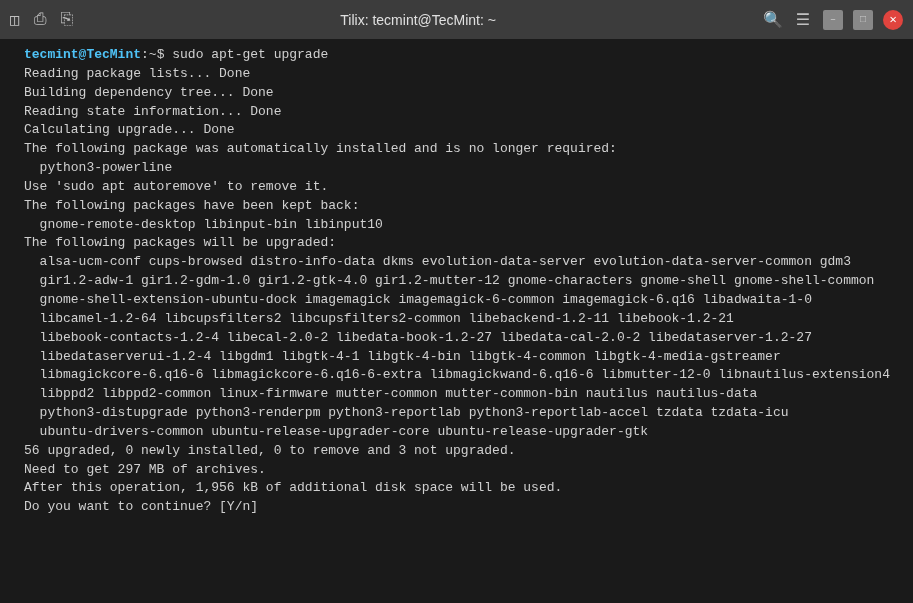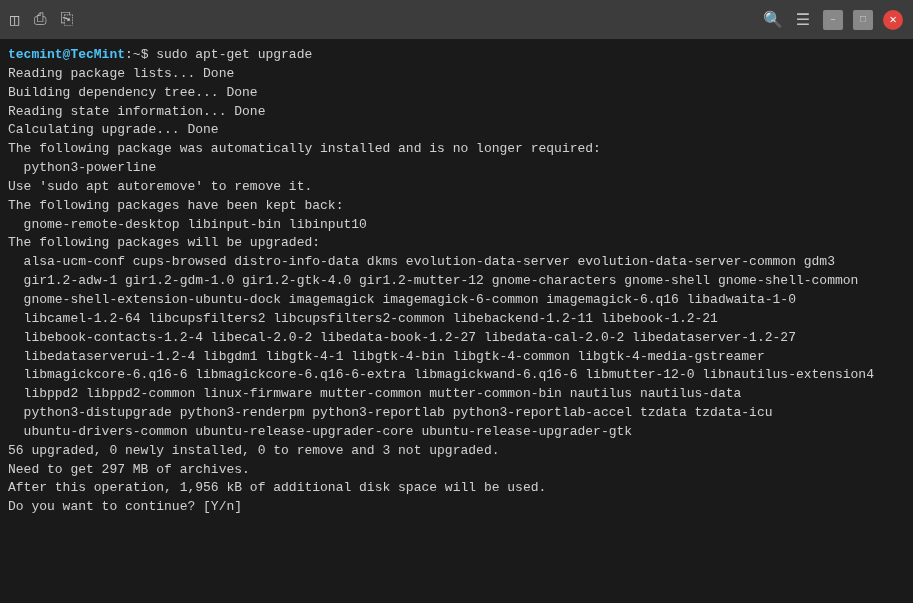--- a/index.html
+++ b/index.html
@@ -87,21 +87,21 @@
       justify-content: center;
       color: #ccc;
       font-size: 10px;
       cursor: pointer;
     }
 
     
     .terminal {
       background: #1a1a1a;
       color: #d0d0d0;
-      padding: 6px 8px;
+      padding: 6px 24px;
       height: calc(603px - 40px);
       overflow: hidden;
       line-height: 1.45;
       white-space: pre;
     }
 
     .prompt-user {
       color: #4fc3f7;
       font-weight: bold;
     }
@@ -117,20 +117,21 @@
   </style>
 </head>
 <body>
 
 <div class="titlebar">
   <div class="titlebar-left">
     <span class="titlebar-icon">◫</span>
     <span class="titlebar-icon">⎙</span>
     <span class="titlebar-icon">⎘</span>
   </div>
+  <span class="titlebar-title">Tilix: tecmint@TecMint: ~</span>
   <div class="titlebar-right">
     <span class="titlebar-btn">🔍</span>
     <span class="titlebar-btn">☰</span>
     <span class="titlebar-minimize">–</span>
     <span class="titlebar-maximize">□</span>
     <span class="titlebar-close">✕</span>
   </div>
 </div>
 
 <div class="terminal"><span class="prompt-user">tecmint@TecMint</span><span class="prompt-dollar">:~$ </span><span class="cmd-text">sudo apt-get upgrade</span>

